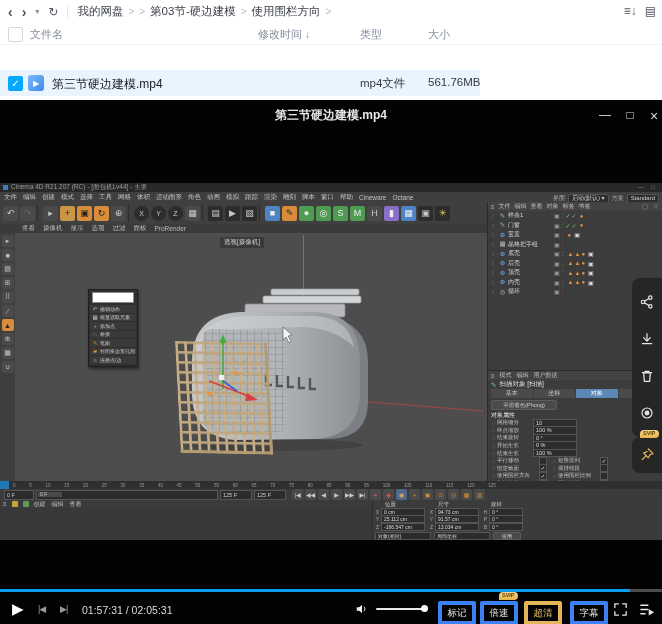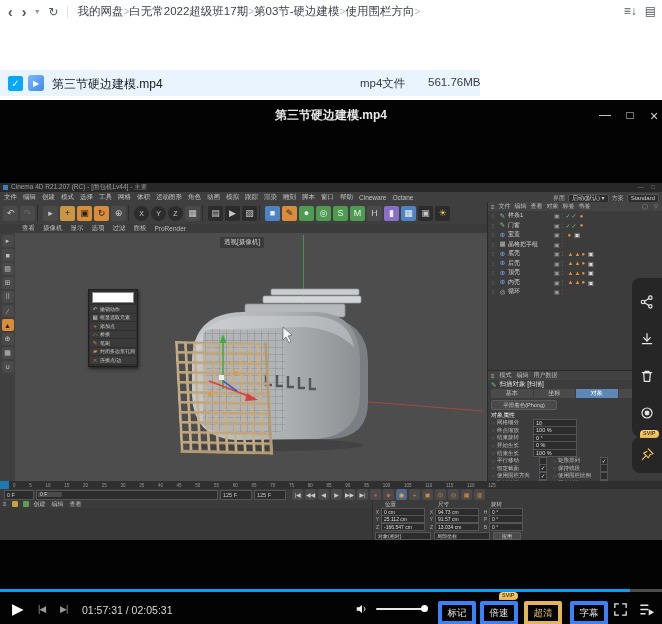--- a/index.html
+++ b/index.html
@@ -8,21 +8,21 @@
   .abs{position:absolute}
   .flex{display:flex;align-items:center}
 
   
   #browser{left:0;top:0;width:662px;height:100px;background:#fff}
   .nav{left:0;top:0;width:662px;height:23px;padding-left:8px;gap:9px;color:#5a5f6b}
   .nav-arrow{font-size:14px;font-weight:bold;color:#51565f;cursor:pointer}
   .nav-caret{font-size:8px;color:#8b8f98}
   .nav-refresh{font-size:12px;color:#51565f}
   .nav-div{width:1px;height:12px;background:#e3e5e8}
-  .crumbs{font-size:11.5px;color:#3b3f4a}
+  .crumbs{gap:5px;font-size:11.5px;color:#3b3f4a}
   .crumb{cursor:pointer;white-space:nowrap}
   .crumb-sep{color:#b6bac0;font-size:10px}
   .nav-right{right:6px;top:4px;gap:8px;color:#51565f;font-size:12px}
   .thead{left:0;top:23px;width:662px;height:21px;font-size:11px;color:#878e9e;border-bottom:1px solid #f2f3f5}
   .col-name{left:30px}.col-time{left:258px}.col-type{left:360px}.col-size{left:428px}
   .sort-arrow{color:#2c9bf0;font-size:10px;margin-left:3px}
   .cbx{width:13px;height:13px;border:1px solid #d4d7dc;border-radius:2px;background:#fff}
   .cbx-on{background:#06a7ff;border-color:#06a7ff;color:#fff;font-size:10px;line-height:13px;text-align:center}
   .frow{left:0;height:26px;width:662px;font-size:12px;color:#191c26}
   .frow .meta{color:#353a46;font-size:11.5px}
@@ -152,35 +152,41 @@
     <span class="nav-arrow">‹</span>
     <span class="nav-arrow">›</span>
     <span class="nav-caret">▾</span>
     <span class="nav-refresh">↻</span>
     <span class="nav-div"></span>
     <span class="crumbs flex">
 
         <span class="crumb">我的网盘</span>
         <span class="crumb-sep">&gt;</span>
 
-        <span class="crumb">白无常2022超级班17期</span>
         <span class="crumb-sep">&gt;</span>
 
         <span class="crumb">第03节-硬边建模</span>
         <span class="crumb-sep">&gt;</span>
 
         <span class="crumb">使用围栏方向</span>
         <span class="crumb-sep">&gt;</span>
       </span>
   </div>
   <div class="nav-right abs flex">
     <span>≡↓</span>
     <span>▤</span>
   </div>
 
+  <div class="thead abs">
+    <span class="abs cbx" style="left:8px;top:4px"></span>
+    <span class="abs col-name" style="top:4px">文件名</span>
+    <span class="abs col-time" style="top:4px"><span>修改时间</span><span class="sort-arrow">↓</span></span>
+    <span class="abs col-type" style="top:4px">类型</span>
+    <span class="abs col-size" style="top:4px">大小</span>
+  </div>
 
 
   <div class="frow row-sel abs flex" style="top:70px">
     <span class="abs cbx cbx-on" style="left:8px;top:6px">✓</span>
     <span class="abs mp4-icon" style="left:28px;top:5px">▶</span>
     <span class="abs" style="left:52px;top:6px">第三节硬边建模.mp4</span>
     <span class="abs col-type meta" style="top:6px">mp4文件</span>
     <span class="abs col-size meta" style="top:6px">561.76MB</span>
   </div>
 </div>

